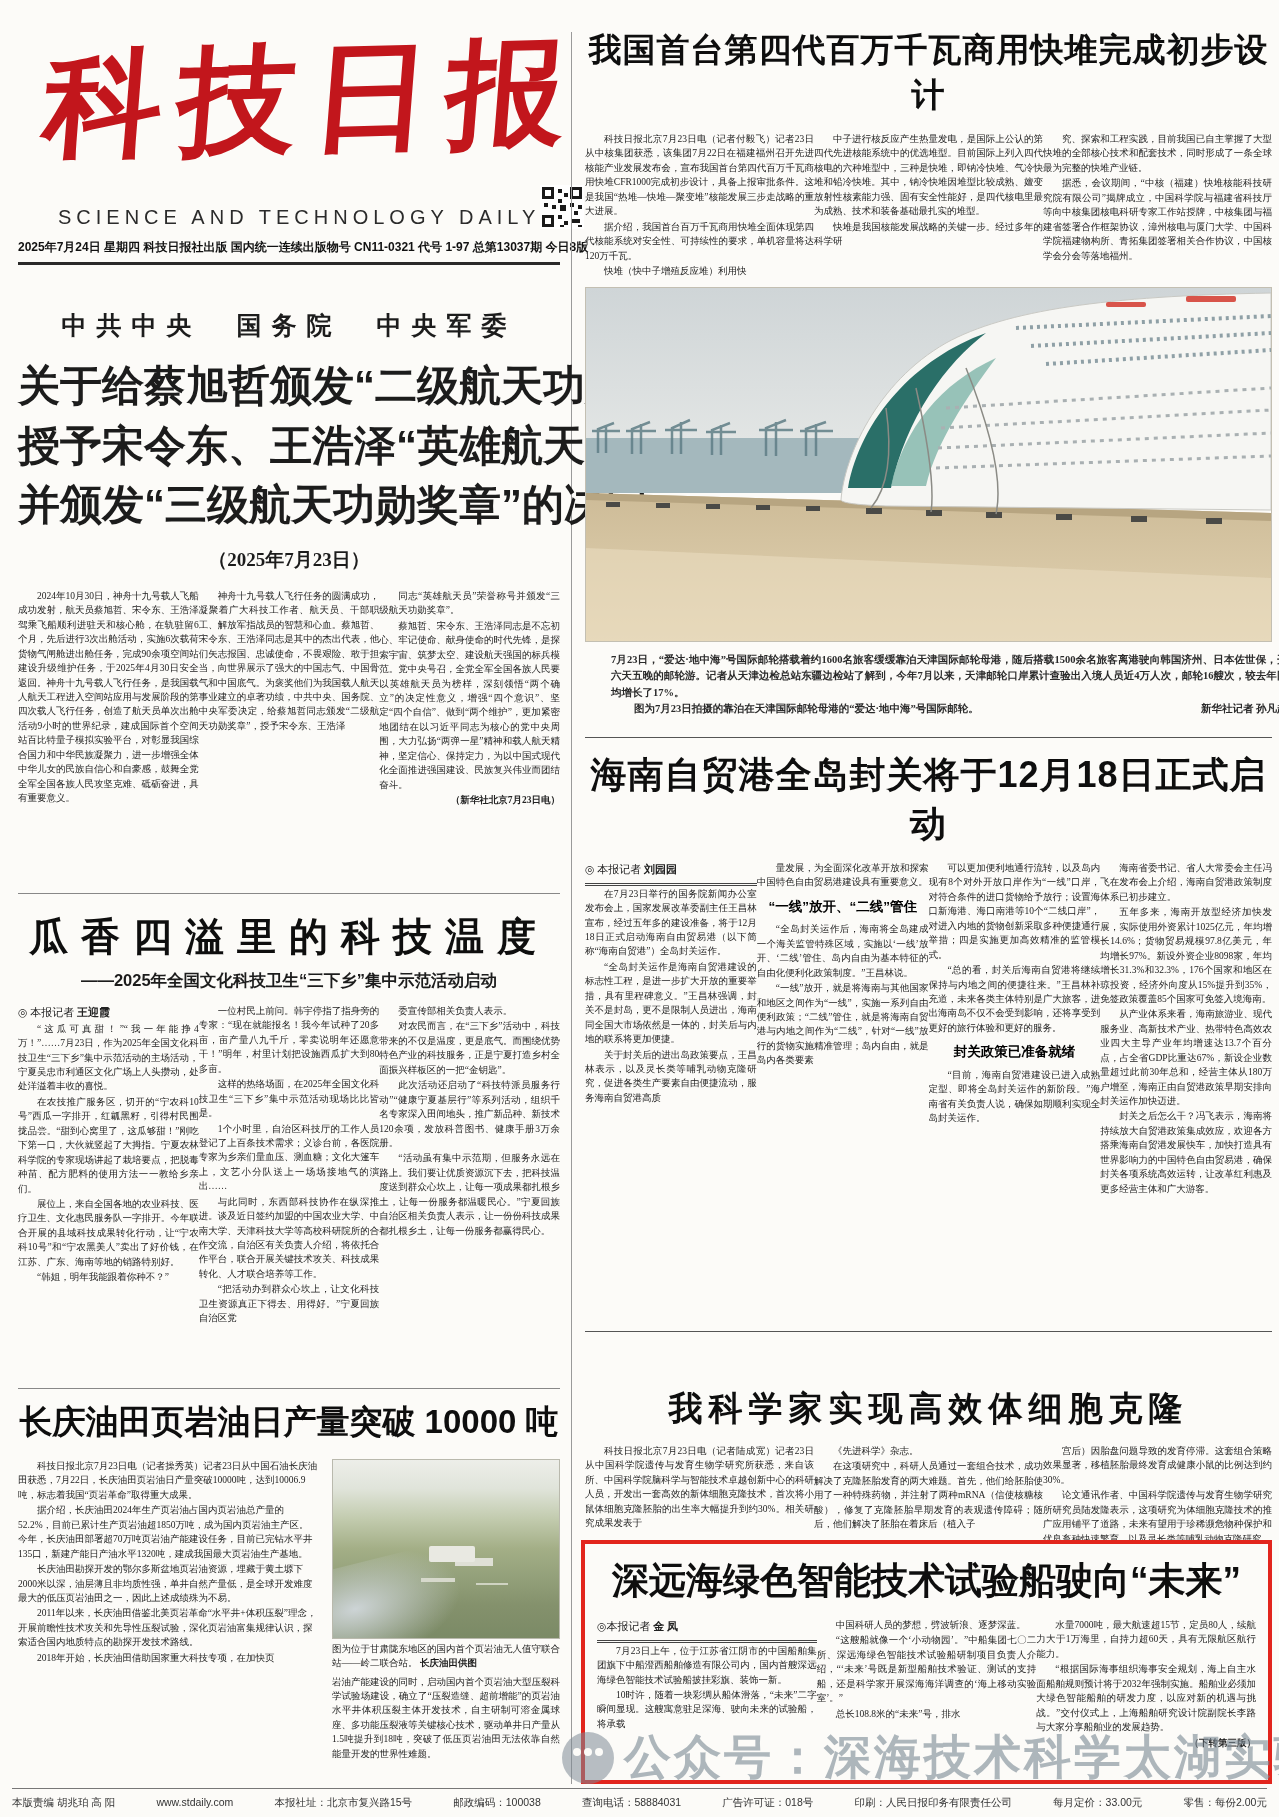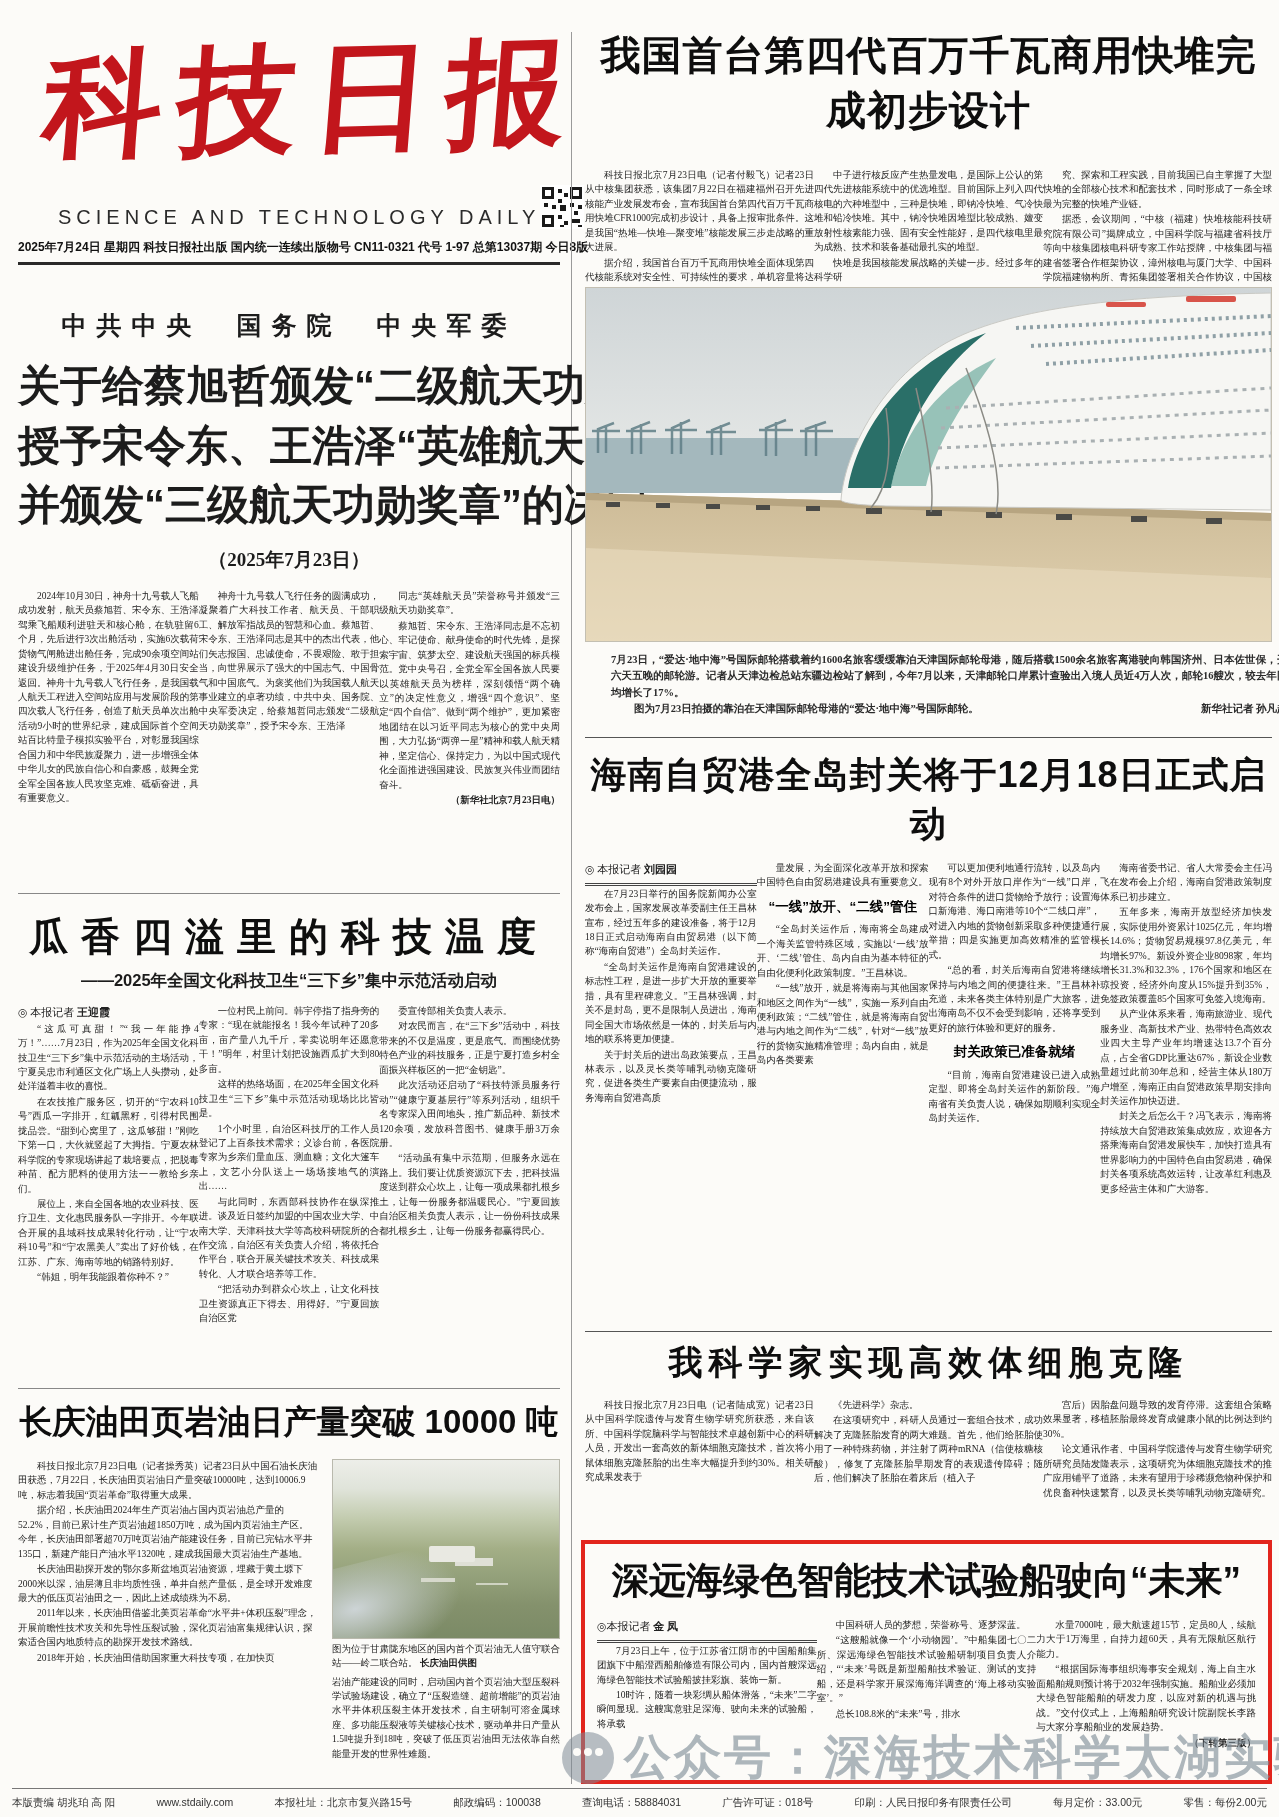--- a/index.html
+++ b/index.html
@@ -25,21 +25,21 @@
   .col{flex:1;overflow:hidden;font-size:9.5px;line-height:1.52;color:#222;}
   .col p{margin:0 0 1px 0;text-indent:2em;}
   .subhead{font-family:"Liberation Sans",sans-serif;font-weight:900;font-size:13.5px;
            text-align:center;margin:7px 0 5px;text-indent:0;color:#000;}
   .byline{font-size:11px;margin:0 0 4px 0;}
   .byline b{font-weight:900;}
   .byline.ruled{border-bottom:3px double #444;padding-bottom:5px;}
   .src{text-align:right;font-weight:700;text-indent:0 !important;}
   
   .fast{position:absolute;left:585px;top:28px;width:687px;height:252px;}
-  .fast h2{font-size:40px;letter-spacing:1px;margin-bottom:30px;}
+  .fast h2{font-size:33px;letter-spacing:1px;margin-bottom:14px;}
   .fast .cols{height:182px;}
   
   .decree{position:absolute;left:18px;top:305px;width:542px;height:585px;}
   .decree .eyebrow{font-family:"Liberation Sans",sans-serif;font-weight:900;font-size:25px;
                    letter-spacing:10px;text-align:center;margin:4px 0 14px;}
   .decree .hl{font-family:"Liberation Sans",sans-serif;font-weight:900;font-size:42px;
               line-height:1.42;text-align:center;white-space:nowrap;letter-spacing:0px;}
   .decree .dl{text-align:center;font-size:19px;font-weight:700;margin:12px 0 16px;}
   .decree .cols{height:282px;}
   
@@ -69,21 +69,21 @@
   .shipwrap{position:absolute;left:585px;top:287px;width:687px;height:355px;border:1px solid #c3bfb2;box-sizing:border-box;}
   .shipcap{position:absolute;left:611px;top:652px;width:687px;font-size:10.5px;line-height:1.55;
            font-weight:600;text-align:justify;color:#2a2a2a;}
   .shipcap .l2{display:flex;justify-content:space-between;padding-left:23px;}
   .shipcap .credit{font-weight:900;white-space:nowrap;}
   
   .hainan{position:absolute;left:585px;top:745px;width:687px;height:586px;}
   .hainan h2{font-size:36px;margin:6px 0 12px;letter-spacing:1px;}
   .hainan .cols{height:478px;}
   
-  .clone{position:absolute;left:585px;top:1338px;width:687px;height:196px;}
+  .clone{position:absolute;left:585px;top:1384px;width:687px;height:196px;}
   .clone h2{font-size:34px;letter-spacing:6px;margin:2px 0 12px;}
   .clone .cols{height:134px;}
   
   .future{position:absolute;left:581px;top:1540px;width:691px;height:244px;box-sizing:border-box;
           border:4px solid #e2251d;background:#fcfbf8;padding:8px 12px 6px;}
   .future h2{font-size:37px;margin:4px 0 12px;}
   .future .cols{height:148px;}
   
   .watermark{position:absolute;left:562px;top:1726px;width:717px;display:flex;align-items:center;
              gap:10px;pointer-events:none;z-index:9;color:rgba(125,138,150,0.62);
@@ -381,21 +381,21 @@
     <h2 class="head">深远海绿色智能技术试验船驶向“未来”</h2>
     <div class="cols">
       <div class="col">
         <p class="byline ruled" style="text-indent:0;"><span>◎本报记者</span> <b>金 凤</b></p>
         <div>
             <p>7月23日上午，位于江苏省江阴市的中国船舶集团旗下中船澄西船舶修造有限公司内，国内首艘深远海绿色智能技术试验船披挂彩旗、装饰一新。</p>
             <p>10时许，随着一块彩绸从船体滑落，“未来”二字瞬间显现。这艘寓意驻足深海、驶向未来的试验船，将承载</p>
           </div>
       </div>
       <div class="col">
-          <p>中国科研人员的梦想，荣誉称号、逐梦深蓝。</p>
+          <p>中国科研人员的梦想，劈波斩浪、逐梦深蓝。</p>
           <p>“这艘船就像一个‘小动物园’。”中船集团七〇二所、深远海绿色智能技术试验船研制项目负责人介绍，“‘未来’号既是新型船舶技术验证、测试的支持船，还是科学家开展深海海洋调查的‘海上移动实验室’。”</p>
           <p>总长108.8米的“未来”号，排水</p>
         </div>
       <div class="col">
         <div>
             <p>水量7000吨，最大航速超15节，定员80人，续航力大于1万海里，自持力超60天，具有无限航区航行能力。</p>
             <p>“根据国际海事组织海事安全规划，海上自主水面船舶规则预计将于2032年强制实施。船舶业必须加大绿色智能船舶的研发力度，以应对新的机遇与挑战。”交付仪式上，上海船舶研究设计院副院长李路与大家分享船舶业的发展趋势。</p>
           </div>
         <p class="src">（下转第三版）</p>
       </div>

